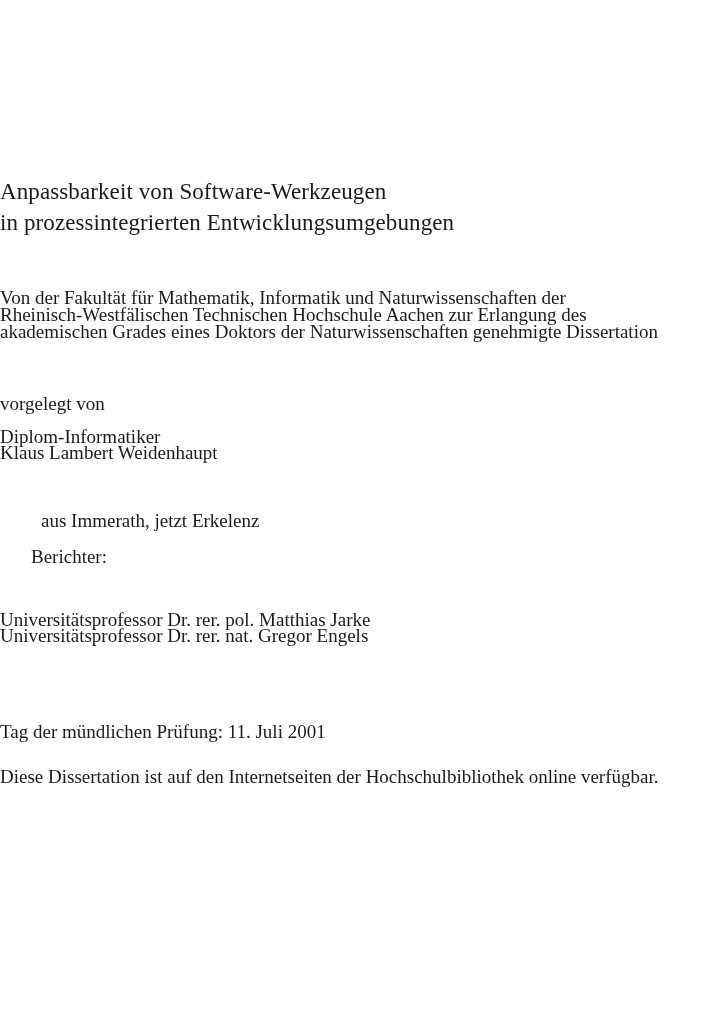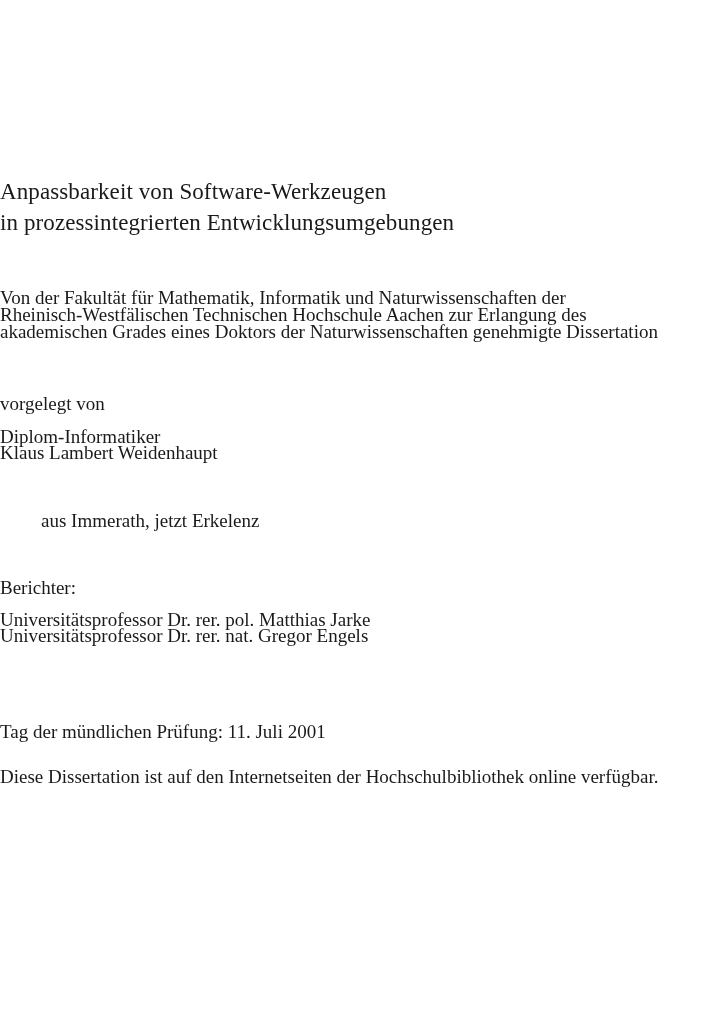--- a/index.html
+++ b/index.html
@@ -44,21 +44,21 @@
   <div class="line body" style="top:307px;">Rheinisch-Westfälischen Technischen Hochschule Aachen zur Erlangung des</div>
   <div class="line body" style="top:324px;">akademischen Grades eines Doktors der Naturwissenschaften genehmigte Dissertation</div>
 
   <div class="line body" style="top:396px;">vorgelegt von</div>
 
   <div class="line body" style="top:429px;">Diplom-Informatiker</div>
   <div class="line body" style="top:445px;">Klaus Lambert Weidenhaupt</div>
 
   <div class="line body" style="top:513px;margin-left:41px;">aus Immerath, jetzt Erkelenz</div>
 
-  <div class="line body" style="top:580px;">Berichter:</div>
+  <div class="line body" style="top:549px;margin-left:31px;">Berichter:</div>
   <div class="line body" style="top:612px;">Universitätsprofessor Dr. rer. pol. Matthias Jarke</div>
   <div class="line body" style="top:628px;">Universitätsprofessor Dr. rer. nat. Gregor Engels</div>
 
   <div class="line body" style="top:676px;margin-top:48px;">Tag der mündlichen Prüfung: 11. Juli 2001</div>
 
   <div class="line body" style="top:769px;">Diese Dissertation ist auf den Internetseiten der Hochschulbibliothek online verfügbar.</div>
 
 </div>
 
 </body></html>

